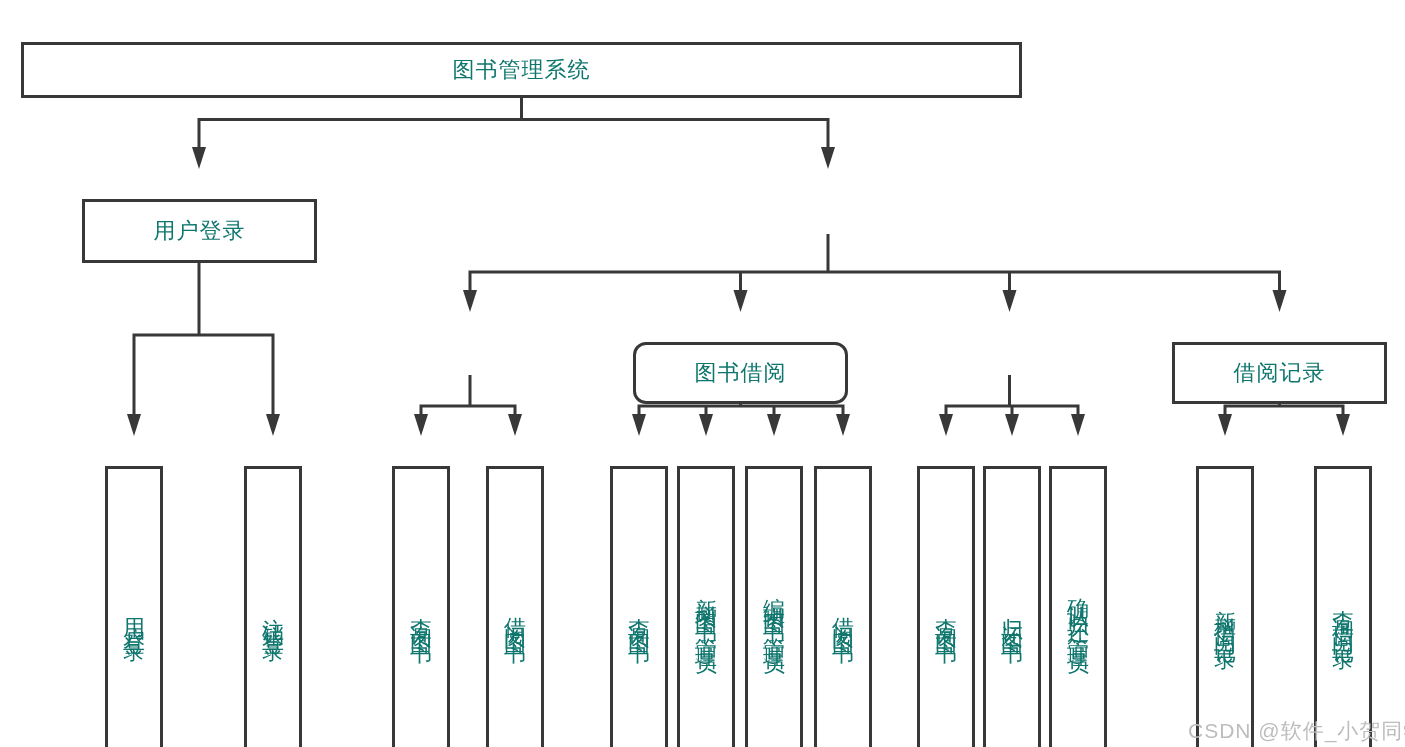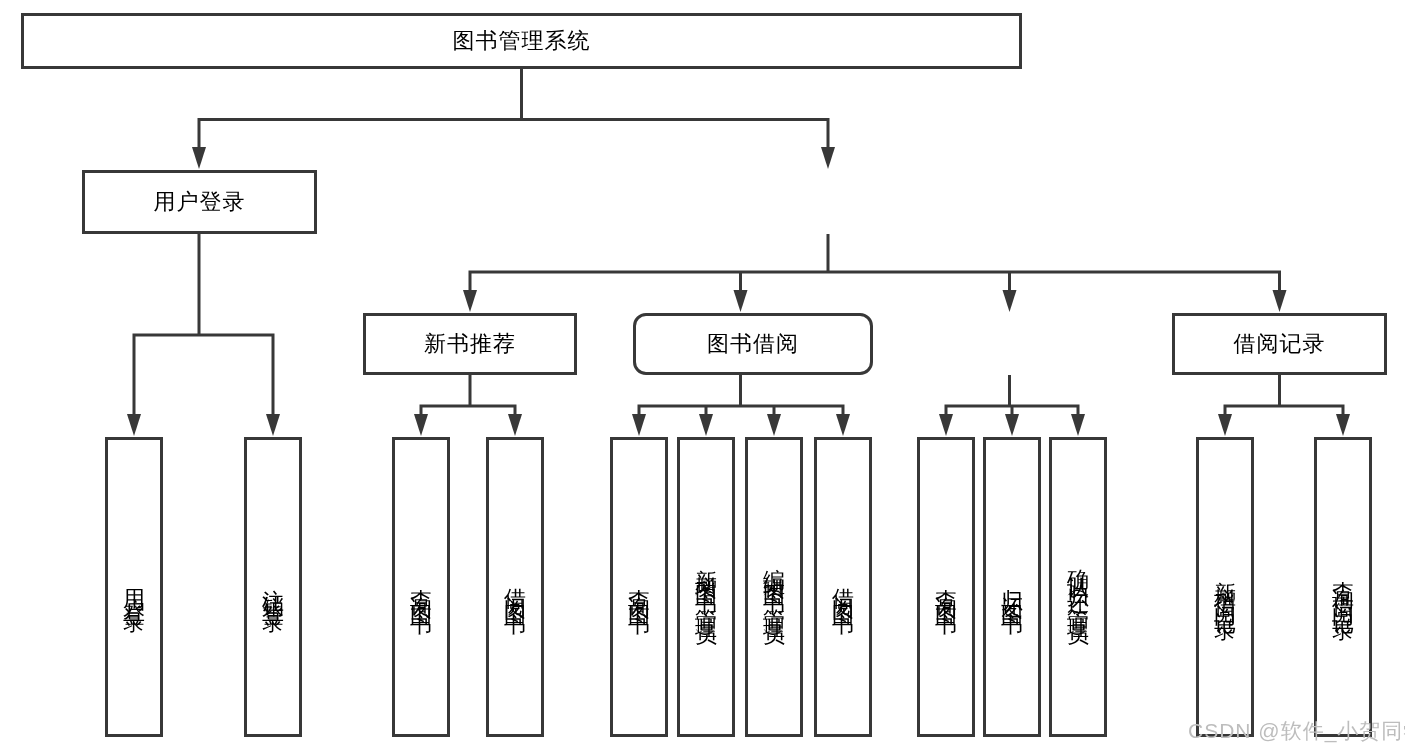--- a/index.html
+++ b/index.html
@@ -13,32 +13,33 @@
   .wires{position:absolute;left:0;top:0;z-index:1;}
   .node{
     position:absolute;
     box-sizing:border-box;
     border:3px solid #383838;
     background:#ffffff;
     display:flex;
     align-items:center;
     justify-content:center;
     text-align:center;
-    color:#000000;
+    color:#0f766e;
     font-size:22px;
     letter-spacing:1px;
     z-index:2;
+    margin-top:29px;
   }
   
   .n-root  {left:21px;  top:13px;  width:1001px; height:56px;}
   .n-l2a   {left:82px;  top:170px; width:235px;  height:64px;}
   .n-l2b   {left:712px; top:170px; width:232px;  height:64px;}
   .n-l3    {top:313px;  height:62px;}
   .n-l3a   {left:363px; width:214px;}
-  .n-l3b   {left:633px; width:240px;border-radius:13px;}
+  .n-l3b   {left:633px; width:215px;border-radius:13px;}
   .n-l3c   {left:902px; width:215px;}
   .n-l3d   {left:1172px;width:215px;}
   
   .leaf{top:437px;width:58px;height:300px;}
   .vtext{
     writing-mode:vertical-rl;
     text-orientation:mixed;
     letter-spacing:8px;
     line-height:1.1;
     white-space:nowrap;
@@ -107,21 +108,20 @@
       <polygon points="1071,414 1085,414 1078,436"></polygon>
       <polygon points="1218,414 1232,414 1225,436"></polygon>
       <polygon points="1336,414 1350,414 1343,436"></polygon>
     </g>
   </svg>
 
   <div class="node n-root">图书管理系统</div>
 
   <div class="node n-l2a">用户登录</div>
 
-  <div class="node n-l3 n-l3a">新书推荐</div>
   <div class="node n-l3 n-l3b">图书借阅</div>
   <div class="node n-l3 n-l3d">借阅记录</div>
 
   <div class="node leaf x-105">
     <span class="vtext">用户登录</span>
   </div>
   <div class="node leaf x-244">
     <span class="vtext">注销登录</span>
   </div>
 

